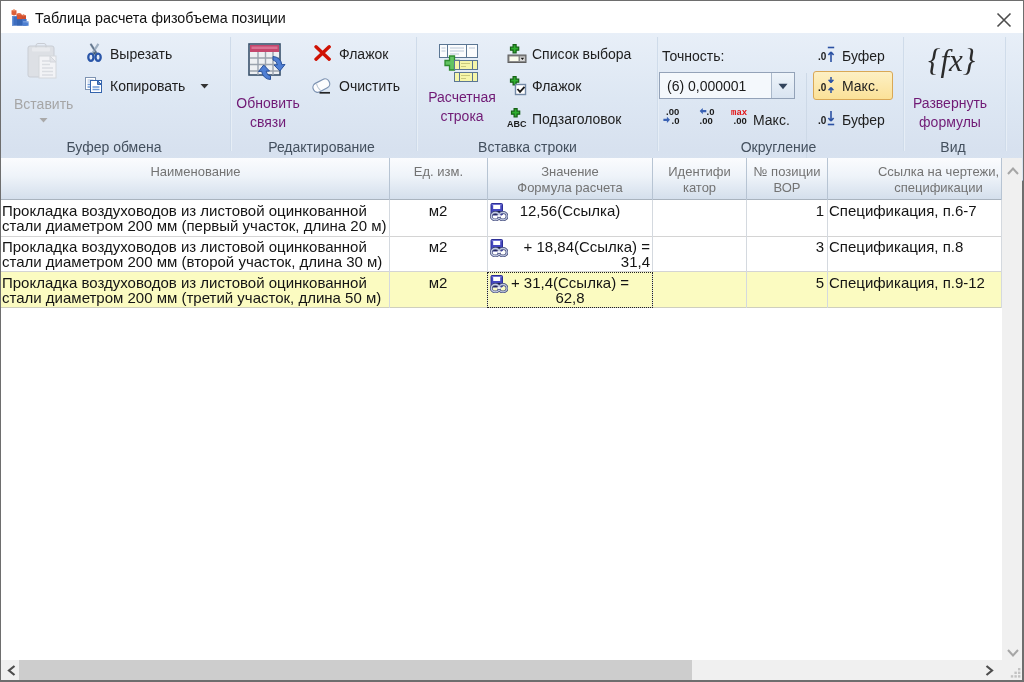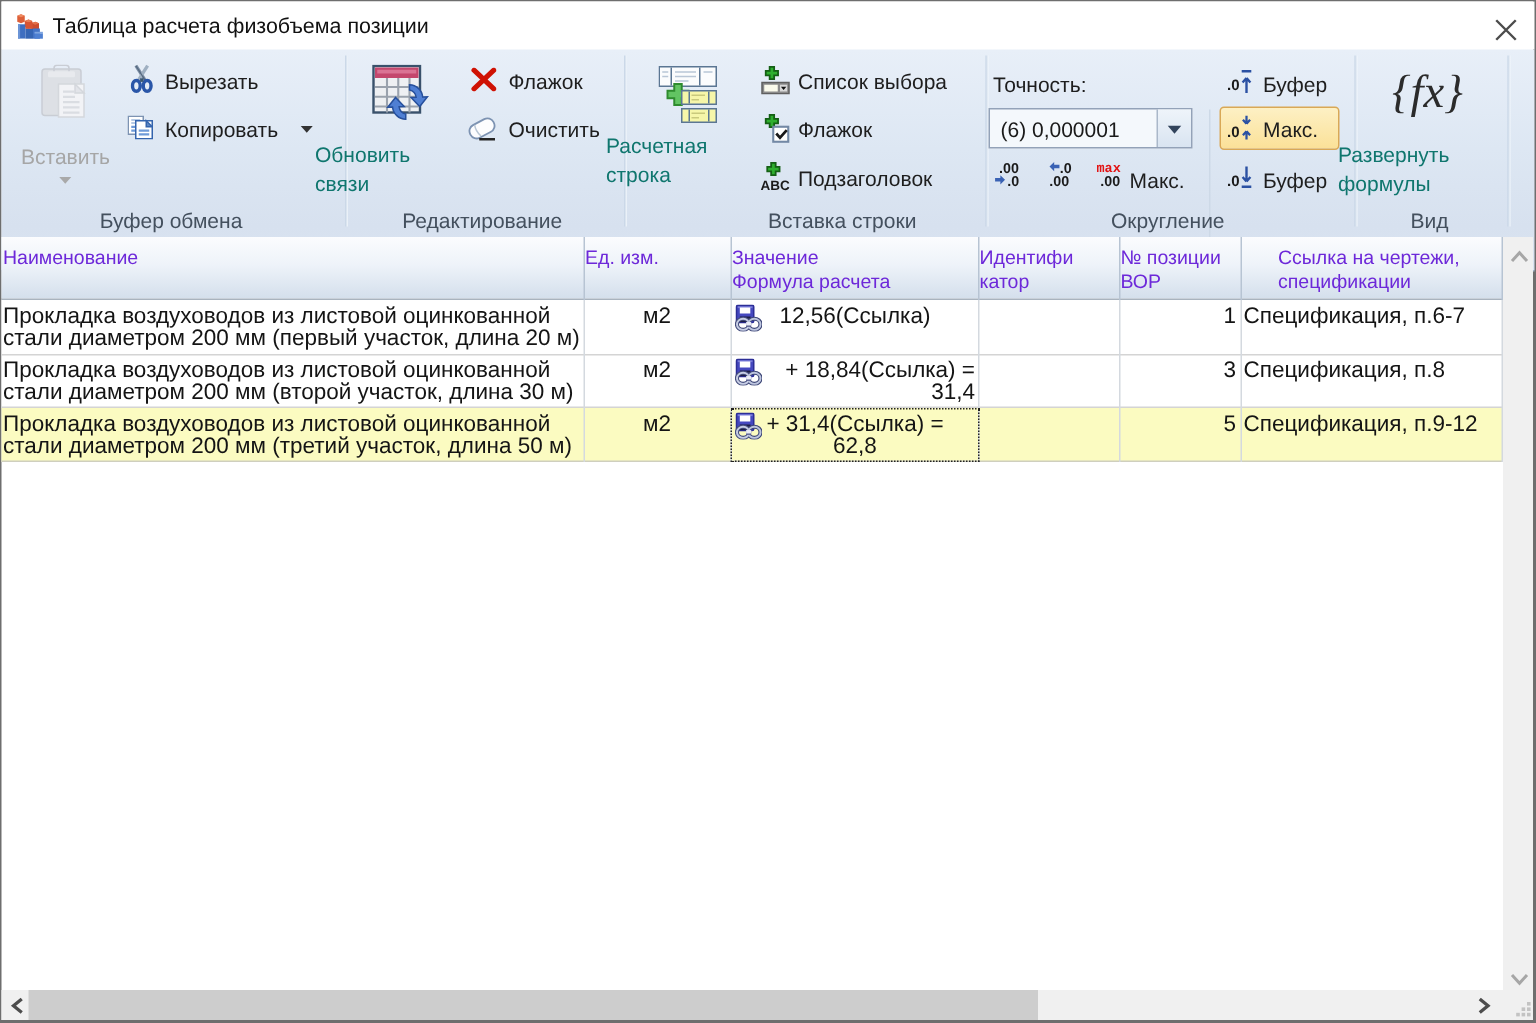--- a/index.html
+++ b/index.html
@@ -6,26 +6,26 @@
 .abs{position:absolute}
 #frame{position:absolute;left:0;top:0;width:1024px;height:682px;border:1px solid #6e6e6e;border-right-width:2px;border-bottom-width:2px;background:#fff}
 
 #title{position:absolute;left:1px;top:1px;width:1022px;height:32px;background:#fff}
 #title .txt{position:absolute;left:34px;top:9px;font-size:14.3px;color:#111}
 
 #ribbon{position:absolute;left:1px;top:33px;width:1022px;height:148px;background:linear-gradient(180deg,#e8eff8 0%,#dde7f3 45%,#d7e1ef 80%,#dae4f1 100%);border-bottom:1px solid #a3b5cc}
 .gsep{position:absolute;top:4px;height:114px;width:2px;background:linear-gradient(90deg,#c3d2e4,#f2f7fc)}
 .glabel{position:absolute;top:106px;font-size:14px;color:#44505e;text-align:center}
 .rtxt{position:absolute;font-size:14px;color:#1e1e1e;white-space:nowrap}
-.rtxt2{position:absolute;font-size:14px;color:#0f766e;line-height:19px;white-space:nowrap}
+.rtxt2{position:absolute;font-size:14px;color:#701a75;text-align:center;line-height:19px;white-space:nowrap}
 .dis{color:#a6a6a6}
 
 #thead{position:absolute;left:1px;top:158px;width:1001px;height:42px;background:linear-gradient(180deg,#fbfcfe 0%,#eef3f9 45%,#d4dfec 100%);border-bottom:1px solid #a9b3be}
 .hline{position:absolute;top:158px;height:42px;width:1px;background:#b7c4d3}
-.htxt{position:absolute;font-size:13px;color:#6d28d9;line-height:15.5px}
+.htxt{position:absolute;font-size:13px;color:#737373;text-align:center;line-height:15.5px}
 .row{position:absolute;left:1px;width:1001px;height:36px;background:#fff}
 .vline{position:absolute;width:1px;background:#d4d9df}
 .rowline{position:absolute;left:1px;width:1001px;height:1px;background:#d4d4d4}
 .ctxt{position:absolute;font-size:15px;color:#141414;line-height:14.5px;white-space:nowrap}
 
 #vsb{position:absolute;left:1002px;top:158px;width:20px;height:502px;background:#f0f0f0}
 #hsb{position:absolute;left:1px;top:660px;width:1021px;height:20px;background:#f0f0f0}
 #hthumb{position:absolute;left:18px;top:0;width:673px;height:20px;background:#cdcdcd}
 </style></head><body>
 <div id="frame"></div>
@@ -54,21 +54,21 @@
 </div>
 <div id="ribbon">
   <div class="gsep" style="left:229px"></div>
   <div class="gsep" style="left:415px"></div>
   <div class="gsep" style="left:656px"></div>
   <div class="gsep" style="left:902px"></div>
   <div class="gsep" style="left:1004px"></div>
   <div class="abs" style="left:805px;top:40px;width:1px;height:94px;background:#cdd9e7"></div>
   <div class="glabel" style="left:40px;width:146px">Буфер обмена</div>
   <div class="glabel" style="left:240px;width:161px">Редактирование</div>
-  <div class="glabel" style="left:480px;width:161px">Вставка строки</div>
+  <div class="glabel" style="left:446px;width:161px">Вставка строки</div>
   <div class="glabel" style="left:697px;width:161px">Округление</div>
   <div class="glabel" style="left:912px;width:80px">Вид</div>
 </div>
 
 <div id="ribbon-content">
 
   <svg class="abs" style="left:26px;top:43px" width="34" height="37" viewBox="0 0 34 37">
     <rect x="2" y="3" width="26" height="31" rx="2" fill="#dde0e5" stroke="#c9cdd4"></rect>
     <rect x="10" y="0.5" width="10" height="6" rx="2" fill="none" stroke="#c9cdd4"></rect>
     <rect x="6" y="4.5" width="18" height="4" rx="1" fill="#e8eaee"></rect>

